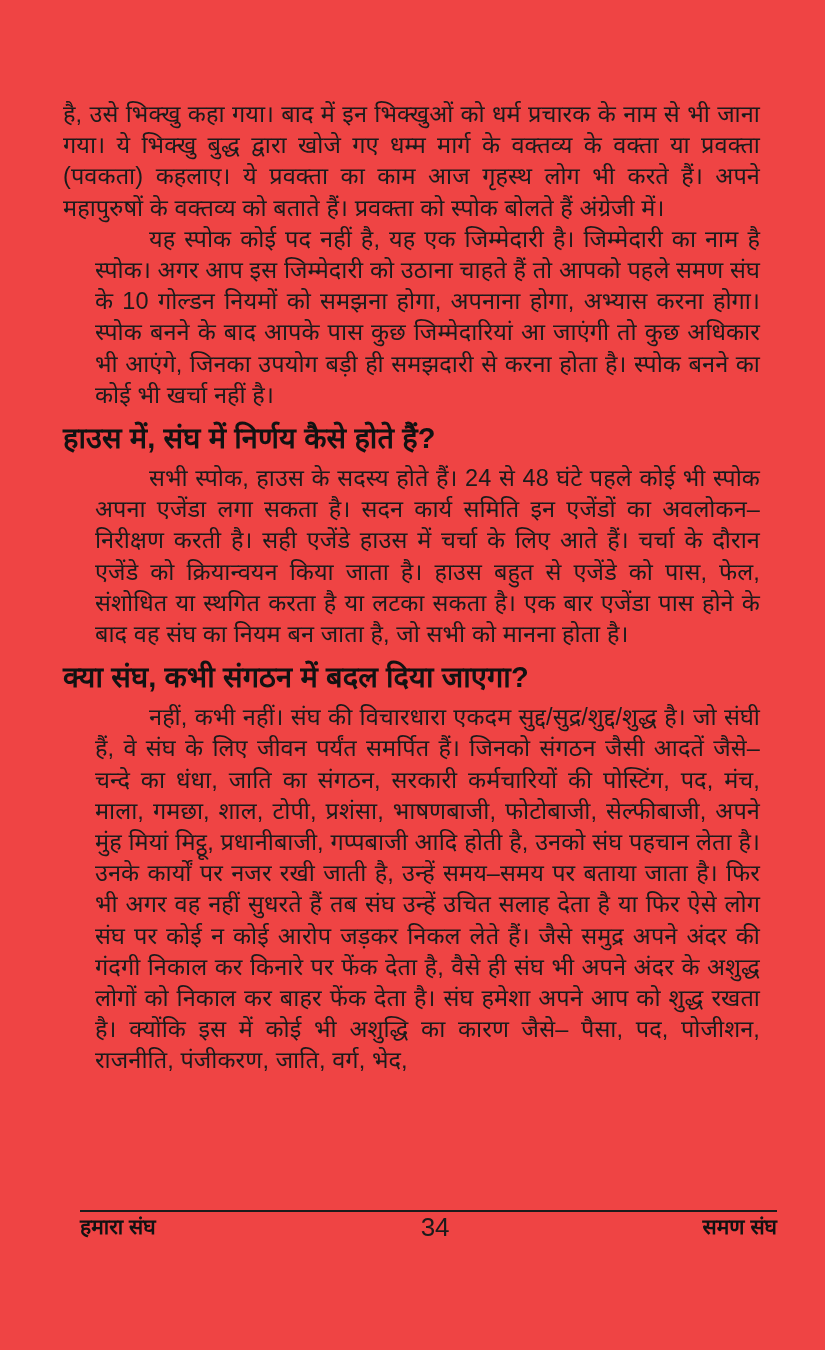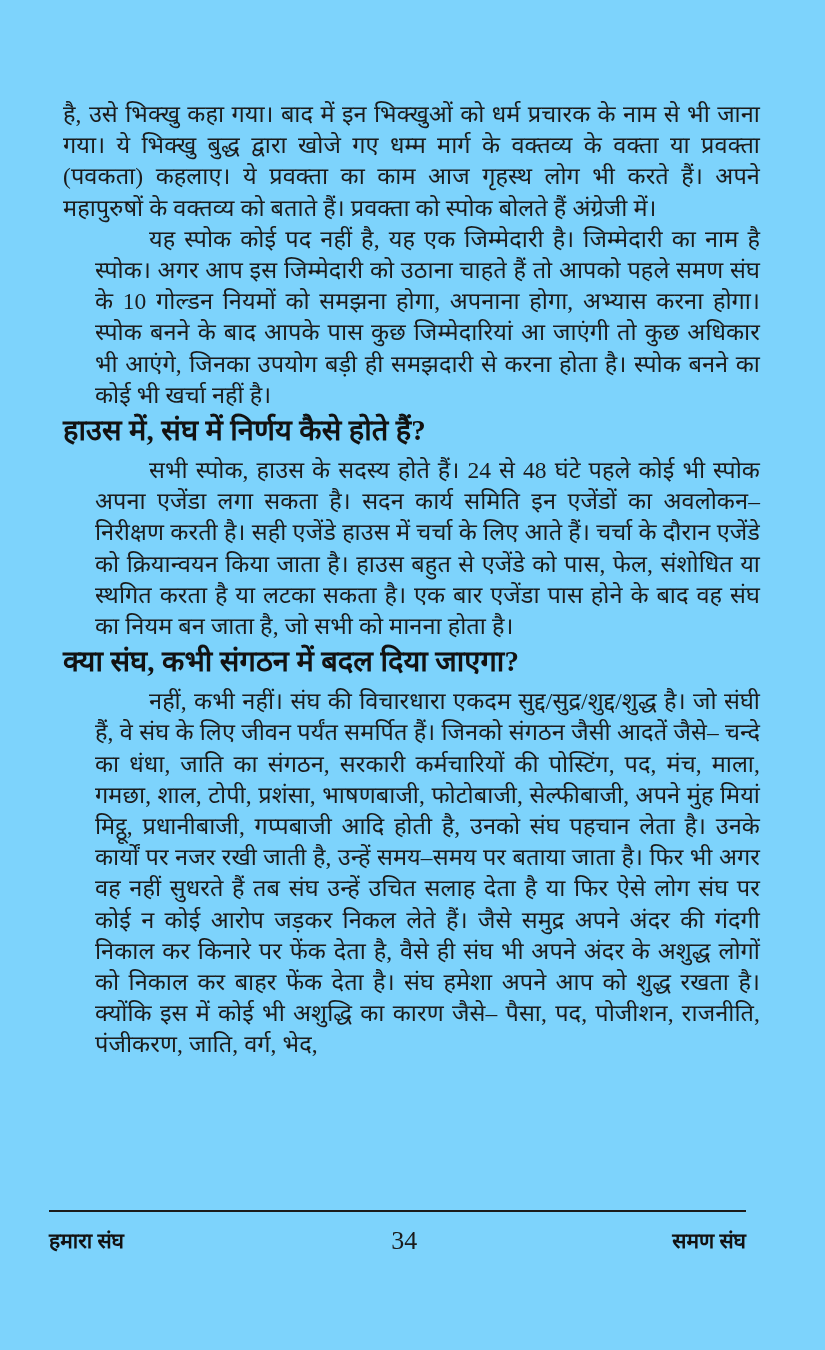--- a/index.html
+++ b/index.html
@@ -4,23 +4,23 @@
 <style>
   html, body {
     margin: 0;
     padding: 0;
     background: #ffffff;
   }
   .page {
     position: relative;
     width: 825px;
     height: 1350px;
-    background: #7dd3fc;
+    background: #ef4444;
     color: #1b1b1b;
-    font-family: Liberation Serif, serif;
+    font-family: Liberation Sans, sans-serif;
     overflow: hidden;
   }
   .content {
     position: absolute;
     left: 63px;
     top: 99px;
     width: 697px;
     text-align: justify;
     font-size: 23.5px;
     line-height: 31.2px;
@@ -28,38 +28,38 @@
   }
   p.para {
     margin: 0;
     padding: 0;
   }
   p.para.indented {
     text-indent: 54px;
     margin-left: 32px;
   }
   h2.section-heading {
-    margin: 0 0 6px 0;
+    margin: 8px 0 6px 0;
     padding: 0;
     font-size: 29px;
     line-height: 38px;
     font-weight: bold;
     text-align: left;
     color: #121212;
   }
   .footer {
     position: absolute;
-    left: 49px;
+    left: 80px;
     top: 1210px;
     width: 697px;
     border-top: 2.5px solid #1b1b1b;
     display: flex;
     justify-content: space-between;
     align-items: flex-start;
-    padding-top: 15px;
+    padding-top: 1px;
     text-align: center;
   }
   .footer .book-title {
     font-size: 21px;
     font-weight: bold;
     color: #121212;
     line-height: 28px;
   }
   .footer .page-num {
     font-size: 26px;

